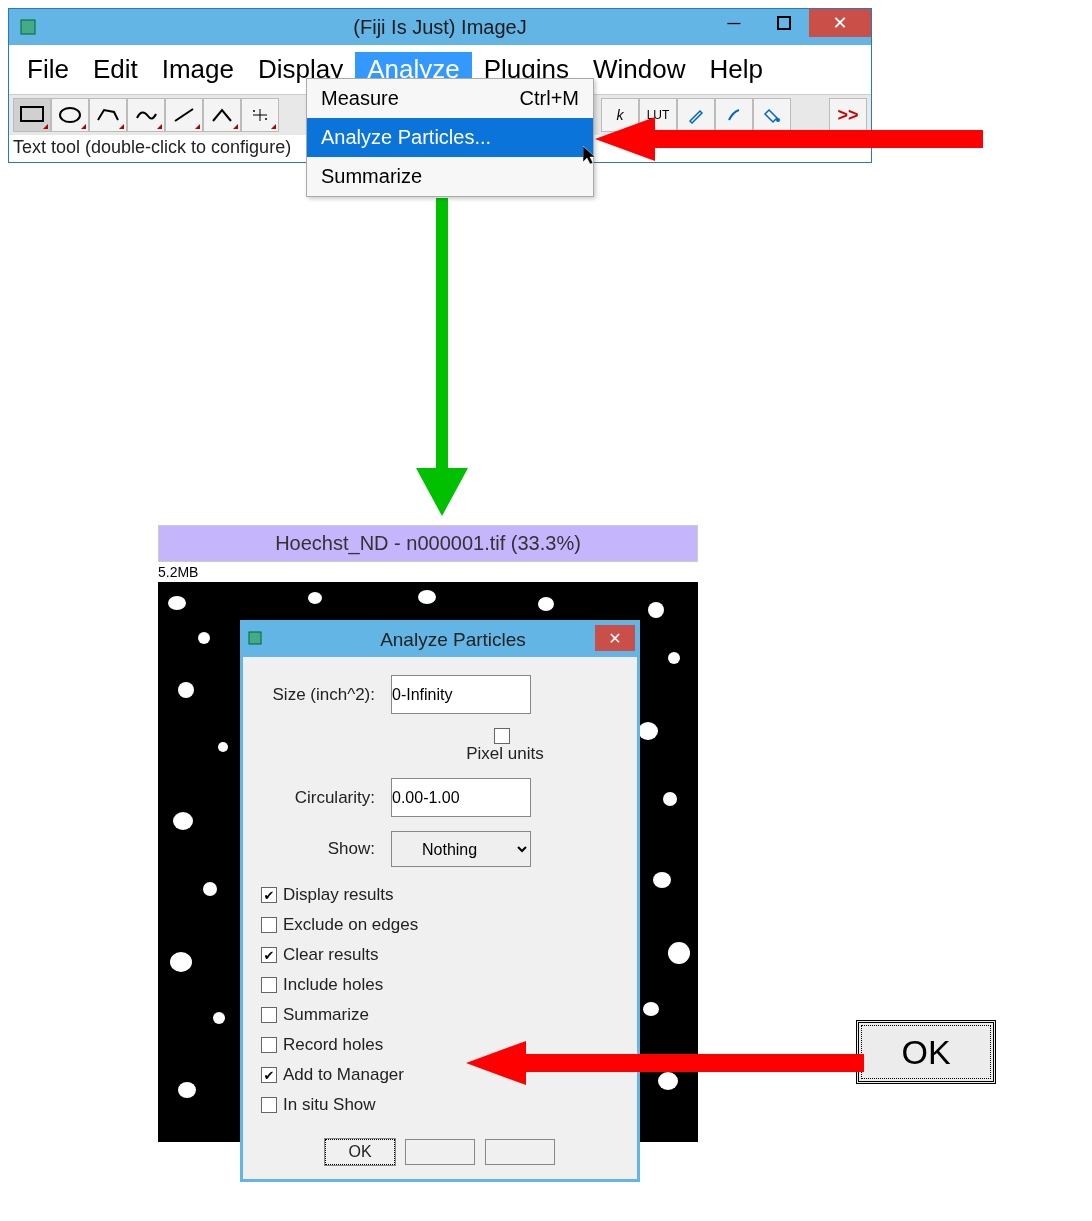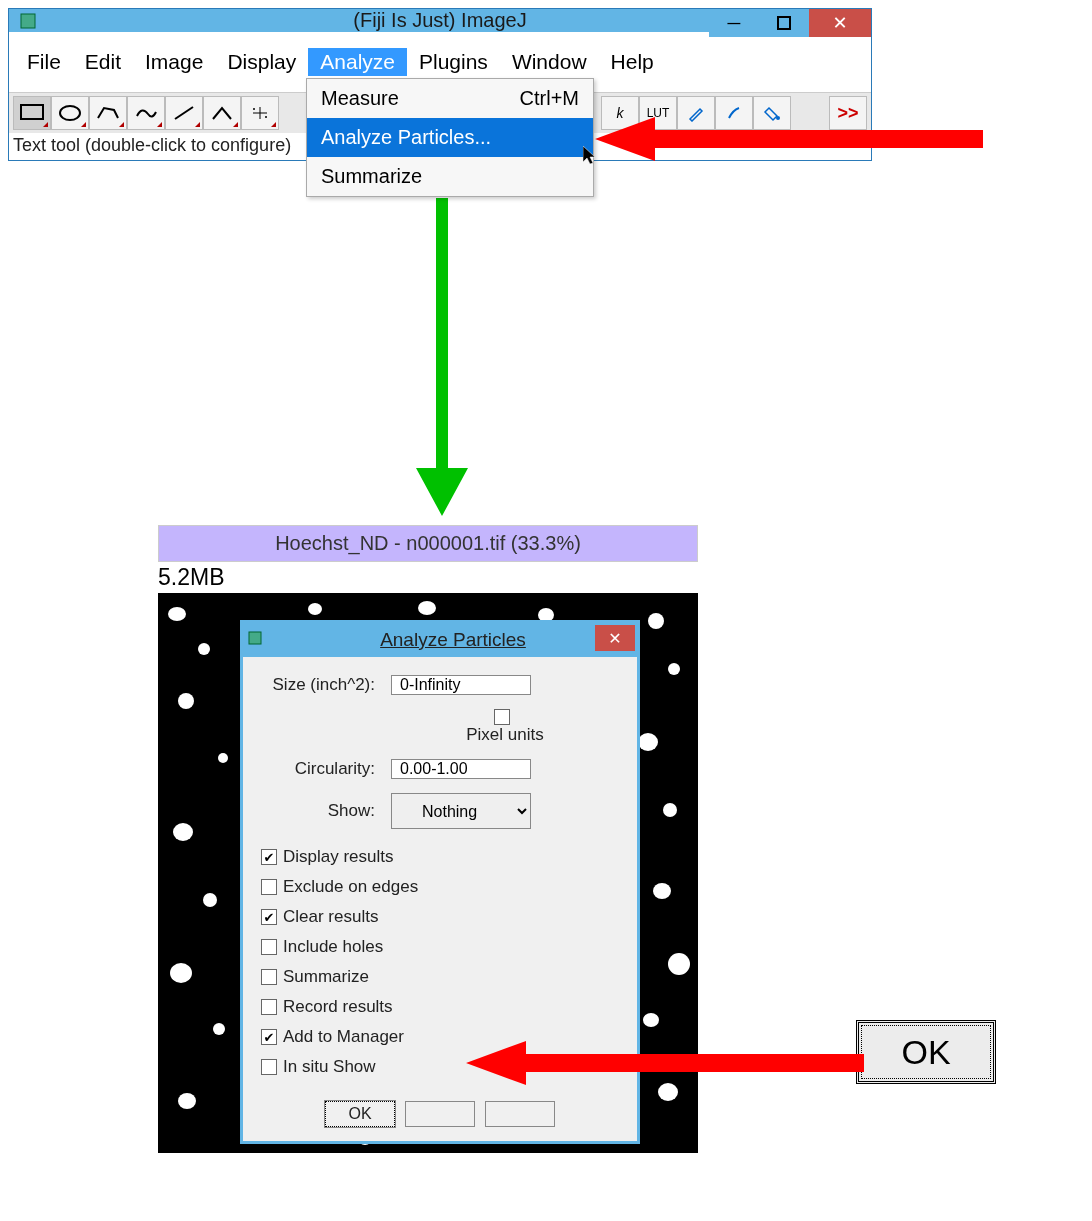--- a/index.html
+++ b/index.html
@@ -15,21 +15,21 @@
 
   
   .imagej-window {
     position: absolute;
     left: 8px; top: 8px;
     width: 864px;
     border: 1px solid #2a7ab8;
     background: #f0f0f0;
   }
   .titlebar {
-    height: 23px;
+    height: 36px;
     background: #62b5e5;
     display: flex;
     align-items: center;
     position: relative;
   }
   .titlebar .app-icon {
     width: 22px; height: 22px;
     margin-left: 8px;
     display: flex; align-items: center; justify-content: center;
   }
@@ -50,22 +50,22 @@
     display: flex; align-items: center; justify-content: center;
     font-size: 18px; font-family: Arial;
   }
   .win-btn.min, .win-btn.max { background: #62b5e5; color: #000; }
   .win-btn.close { background: #c94f48; color: #fff; width: 62px; }
 
   .menubar {
     background: #fff;
     border-bottom: 1px solid #ccc;
     display: flex;
-    padding: 16px 6px;
-    font-size: 21px;
+    padding: 7px 6px;
+    font-size: 26px;
   }
   .menu-item {
     padding: 2px 12px;
     cursor: default;
   }
   .menu-item.active {
     background: #3399ff;
     color: #fff;
   }
 
@@ -157,21 +157,21 @@
   }
   .image-titlebar {
     background: #c4b5fd;
     border: 1px solid #ccc;
     padding: 6px 18px;
     font-size: 20px;
     text-align: center;
     color: #333;
   }
   .image-meta {
-    font-size: 23px;
+    font-size: 14px;
     padding: 2px 0;
   }
   .image-canvas {
     width: 540px; height: 560px;
     background: #000;
     position: relative;
     overflow: hidden;
   }
   .blob {
     position: absolute;
@@ -188,21 +188,21 @@
     background: #f0f0f0;
     z-index: 30;
   }
   .ap-title {
     background: #62b5e5;
     display: flex; align-items: center;
     height: 34px;
     position: relative;
   }
   .ap-title .t {
-    flex: 1; text-align: center; font-size: 19px; color: #222; text-decoration: underline;
+    flex: 1; text-align: center; font-size: 19px; color: #222;
   }
   .ap-close {
     width: 40px; height: 26px;
     background: #c94f48; color: #fff;
     display: flex; align-items: center; justify-content: center;
     position: absolute; right: 2px; top: 2px;
     font-size: 16px;
   }
   .ap-body {
     padding: 18px 18px 14px 18px;
@@ -210,23 +210,23 @@
     color: #222;
   }
   .ap-row {
     display: flex; align-items: center;
     margin-bottom: 14px;
   }
   .ap-row label.lbl {
     width: 130px; text-align: right; padding-right: 16px;
   }
   .ap-row input[type=text] {
-    width: 140px; height: 20px;
+    width: 140px; height: 39px;
     border: 1px solid #888;
-    padding: 2px 8px;
+    padding: 2px 0;
     font-size: 16px;
   }
   .ap-row select {
     width: 140px; height: 36px;
     border: 1px solid #888;
     font-size: 16px;
     padding-left: 26px;
   }
   .ap-check-row {
     margin-left: 130px;
@@ -494,21 +494,21 @@
       <div class="ap-check">
           <span class="chk"></span>
           <span>Include holes</span>
         </div>
       <div class="ap-check">
           <span class="chk"></span>
           <span>Summarize</span>
         </div>
       <div class="ap-check">
           <span class="chk"></span>
-          <span>Record results</span>
+          <span>Record holes</span>
         </div>
       <div class="ap-check">
           <span class="chk on"></span>
           <span>Add to Manager</span>
         </div>
       <div class="ap-check">
           <span class="chk"></span>
           <span>In situ Show</span>
         </div>
     </div>

